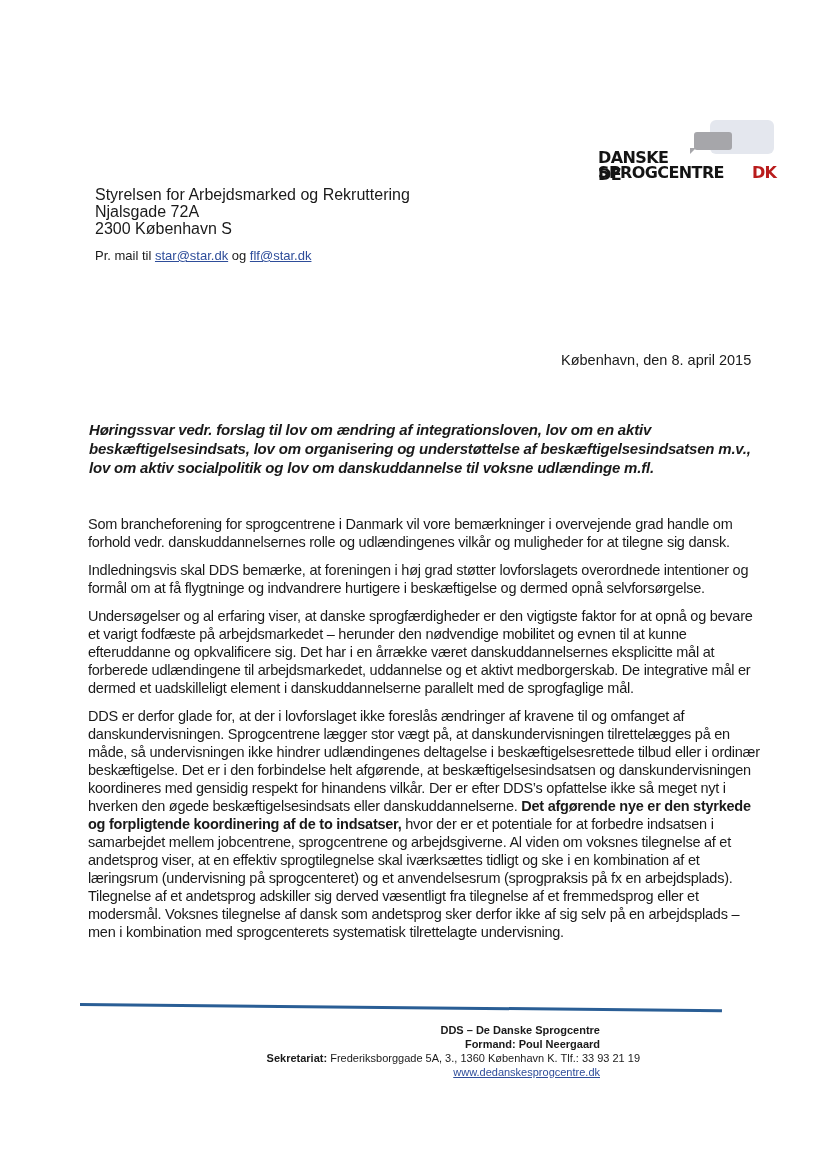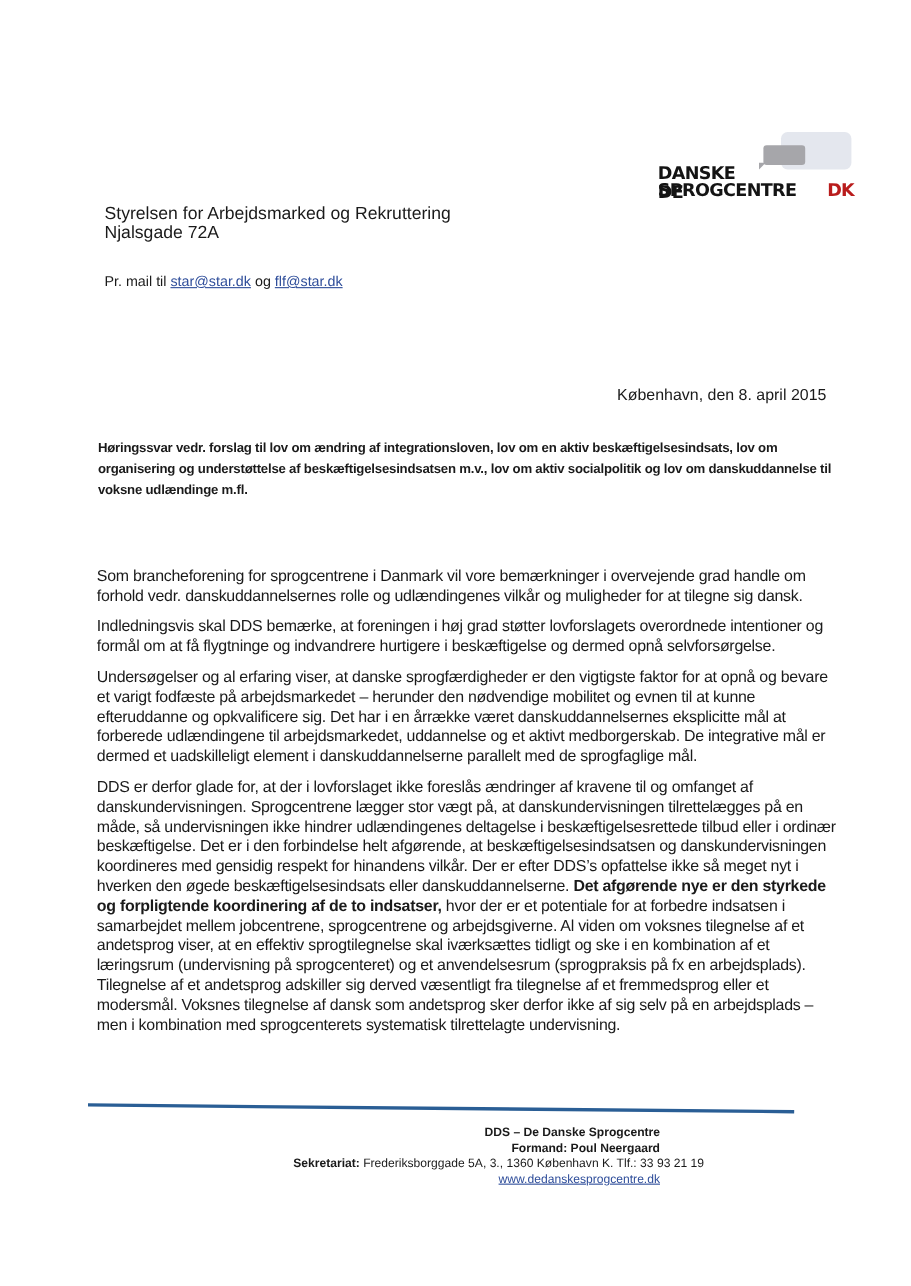--- a/index.html
+++ b/index.html
@@ -22,22 +22,22 @@
   .logo .l3 { top: 47px; }
   .logo .dk { color: #b91c1c; margin-left: 28px; }
 
   
   .addr { position: absolute; left: 95px; top: 186px; font-size: 16px; line-height: 17px; }
   .mail { position: absolute; left: 95px; top: 248px; font-size: 13px; }
   a.link { color: #2e4d9a; text-decoration: underline; }
 
   .date { position: absolute; left: 561px; top: 352px; font-size: 14.5px; }
 
-  .subject { position: absolute; left: 89px; top: 398px; width: 670px; font-weight: bold;
-             font-size: 12px; line-height: 19px; letter-spacing: -0.2px; }
+  .subject { position: absolute; left: 89px; top: 420px; width: 670px; font-weight: bold;
+             font-size: 15px; line-height: 19px; letter-spacing: -0.2px; font-style: italic; }
 
   .body { position: absolute; left: 88px; top: 515px; width: 672px; font-size: 14.5px;
           line-height: 18px; letter-spacing: -0.25px; }
   .body p { margin: 0 0 10px 0; }
   .body b { font-weight: bold; }
 
   .rule { position: absolute; left: 80px; top: 1003px; width: 642px; height: 3px;
           background: #2a5e95; transform: rotate(0.55deg); transform-origin: left center; }
 
   .footer { position: absolute; left: 200px; top: 1023px; width: 400px; text-align: right;
@@ -54,20 +54,21 @@
     <div class="bubble-front"></div>
     <div class="bubble-tail"></div>
     <div class="line l1">DE</div>
     <div class="line l2">DANSKE</div>
     <div class="line l3"><span>SPROGCENTRE</span><span class="dk">DK</span></div>
   </div>
 
   <div class="addr">
     <div>Styrelsen for Arbejdsmarked og Rekruttering</div>
     <div>Njalsgade 72A</div>
+    <div>2300 København S</div>
   </div>
 
   <div class="mail">
     <span>Pr. mail til</span>
     <a class="link">star@star.dk</a>
     <span>og</span>
     <a class="link">flf@star.dk</a>
   </div>
 
   <div class="date">København, den 8. april 2015</div>

